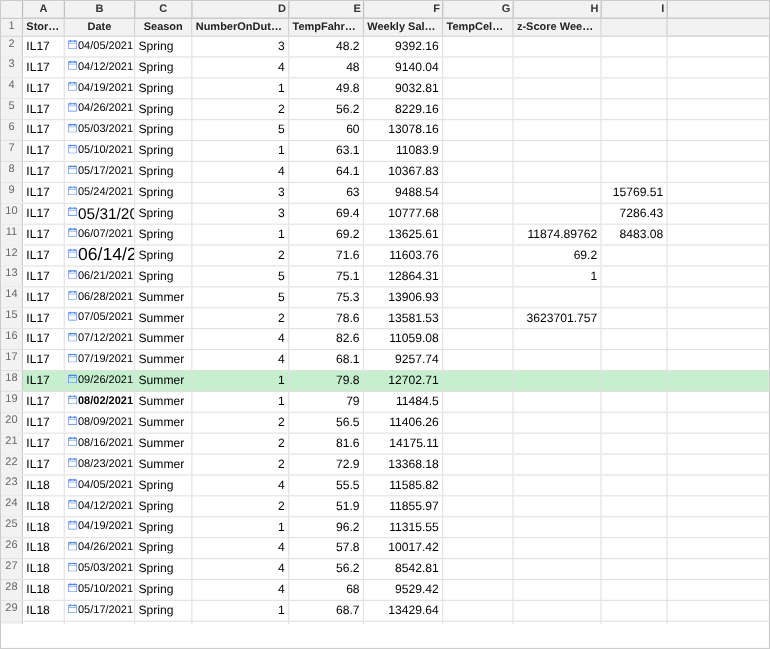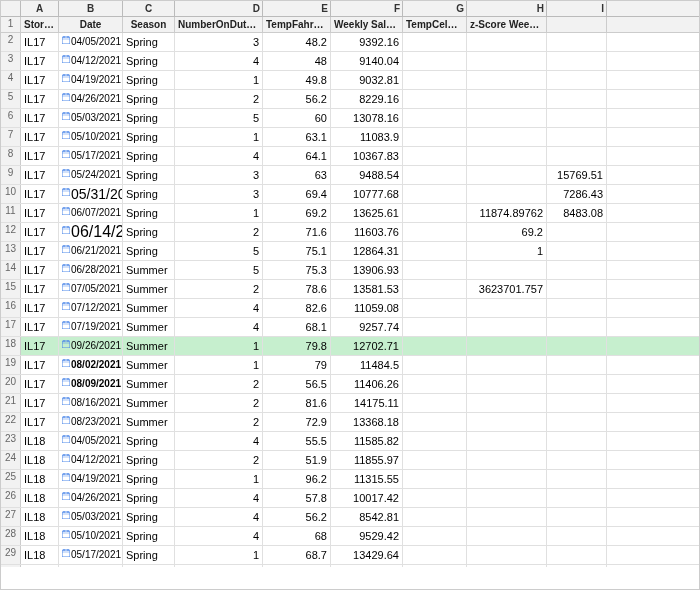--- a/index.html
+++ b/index.html
@@ -496,21 +496,21 @@
         <div class="cell cell-d">1</div>
         <div class="cell cell-e">79</div>
         <div class="cell cell-f">11484.5</div>
         <div class="cell cell-g"></div>
         <div class="cell cell-h"></div>
         <div class="cell cell-i"></div>
       </div>
       <div class="data-row">
         <div class="row-num">20</div>
         <div class="cell cell-a">IL17</div>
-        <div class="cell cell-b" style="display: flex; align-items: flex-end; font-size: 10px; font-weight: bold;">
+        <div class="cell cell-b" style="display: flex; align-items: flex-end; font-size: 10px;">
           <span style="color: rgb(74, 134, 232); font-size: 8px; margin-right: 1px;"><svg width="8" height="8" viewBox="0 0 8 8">
               <rect x="0" y="1" width="8" height="7" rx="1" fill="none" stroke="#4a86e8" stroke-width="1"></rect>
               <line x1="2" y1="0" x2="2" y2="2" stroke="#4a86e8" stroke-width="1"></line>
               <line x1="6" y1="0" x2="6" y2="2" stroke="#4a86e8" stroke-width="1"></line>
               <line x1="0" y1="3" x2="8" y2="3" stroke="#4a86e8" stroke-width="0.5"></line>
             </svg></span>
           <span>08/09/2021</span>
         </div>
         <div class="cell cell-c">Summer</div>
         <div class="cell cell-d">2</div>

